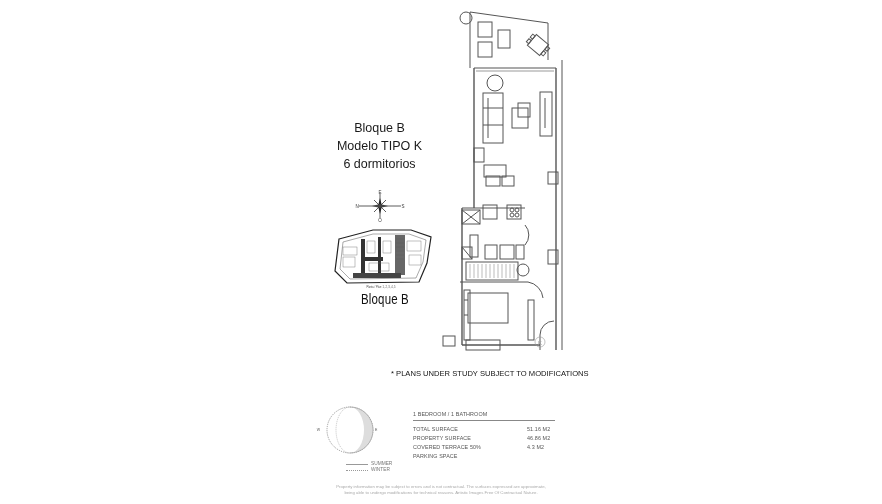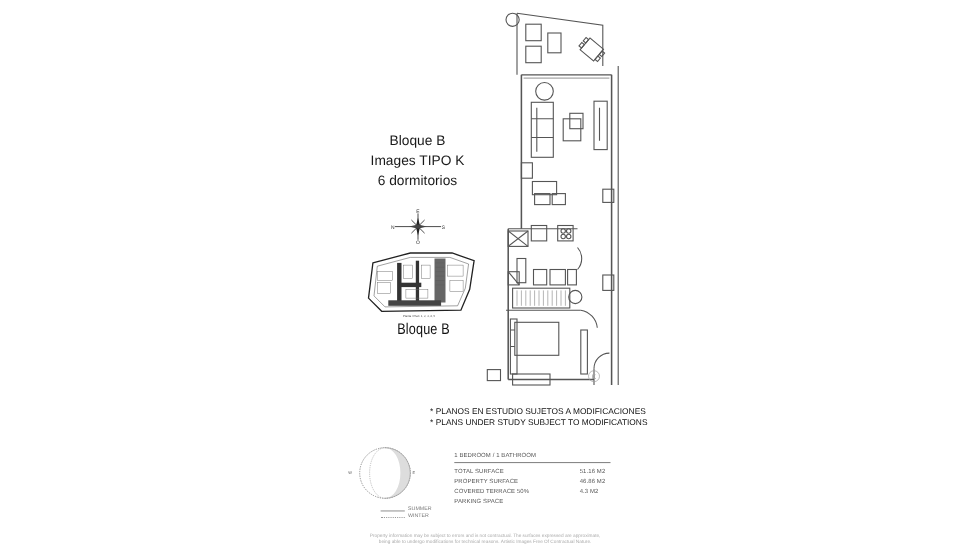--- a/index.html
+++ b/index.html
@@ -20,21 +20,21 @@
   .specs .row { display:flex; justify-content:space-between; height:9px; line-height:9px; }
   .specs .row .v { width:28px; text-align:left; }
   .footer { left:320px; top:484px; width:242px; text-align:center; font-size:4.3px; line-height:5.6px; color:#aaa; }
   .plan { left:440px; top:8px; width:130px; height:345px; }
 </style>
 </head>
 <body>
 
 <div class="abs title-block">
   <div>Bloque B</div>
-  <div>Images TIPO K</div>
+  <div>Modelo TIPO K</div>
   <div>6 dormitorios</div>
 </div>
 
 <svg class="abs compass" viewBox="0 0 50 32">
   <g stroke="#333" stroke-width="0.8" fill="none">
     <line x1="4" y1="16" x2="46" y2="16"></line>
     <line x1="25" y1="4" x2="25" y2="28"></line>
     <line x1="19" y1="10" x2="31" y2="22"></line>
     <line x1="31" y1="10" x2="19" y2="22"></line>
   </g>
@@ -71,21 +71,20 @@
     <line x1="63" y1="20" x2="71" y2="20"></line>
       <line x1="63" y1="24" x2="71" y2="24"></line>
     <line x1="63" y1="28" x2="71" y2="28"></line>
       <line x1="63" y1="32" x2="71" y2="32"></line>
   </g>
   <text x="48" y="61" font-size="2.6" text-anchor="middle" fill="#444" font-family="Liberation Sans, sans-serif">Planta / Plan: 1, 2, 3, 4, 5</text>
 </svg>
 <div class="abs block-label">Bloque B</div>
 
 <div class="abs notes">
-  <div>* PLANOS EN ESTUDIO SUJETOS A MODIFICACIONES</div>
   <div>* PLANS UNDER STUDY SUBJECT TO MODIFICATIONS</div>
 </div>
 
 <svg class="abs sun" viewBox="0 0 76 52">
   <circle cx="38" cy="26" r="23" fill="#fff" stroke="#777" stroke-width="0.7" stroke-dasharray="1.2,1"></circle>
   <path d="M38,3 A23,23 0 0 1 38,49 A14,23 0 0 0 38,3 Z" fill="#ddd" stroke="none"></path>
   <path d="M38,3 A14,23 0 0 0 38,49" fill="none" stroke="#888" stroke-width="0.5" stroke-dasharray="1,1"></path>
   <path d="M38,3 A23,23 0 0 1 38,49" fill="none" stroke="#888" stroke-width="0.5"></path>
   <text x="8" y="27" font-size="3.5" fill="#555" text-anchor="end" font-family="Liberation Sans, sans-serif">W</text>
   <text x="63" y="27" font-size="3.5" fill="#555" font-family="Liberation Sans, sans-serif">E</text>

